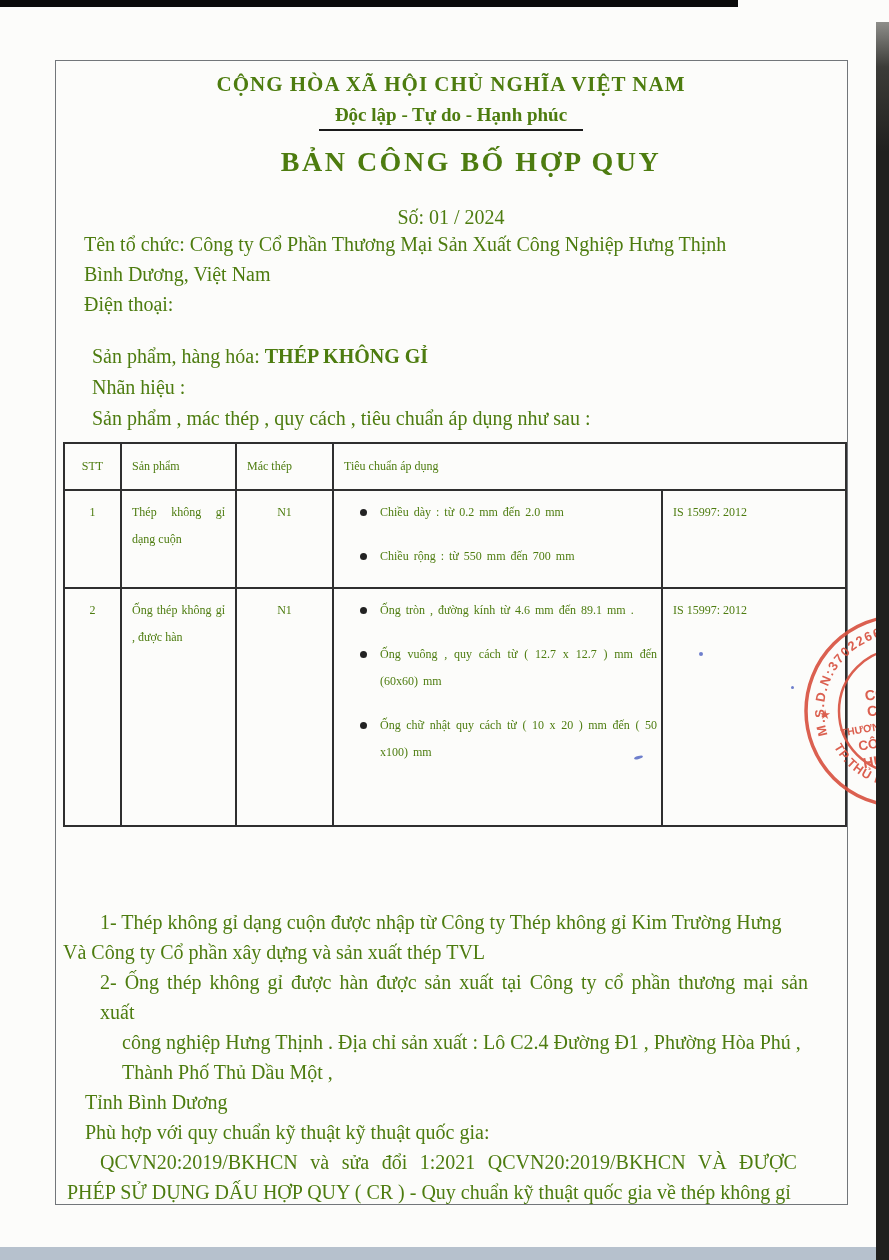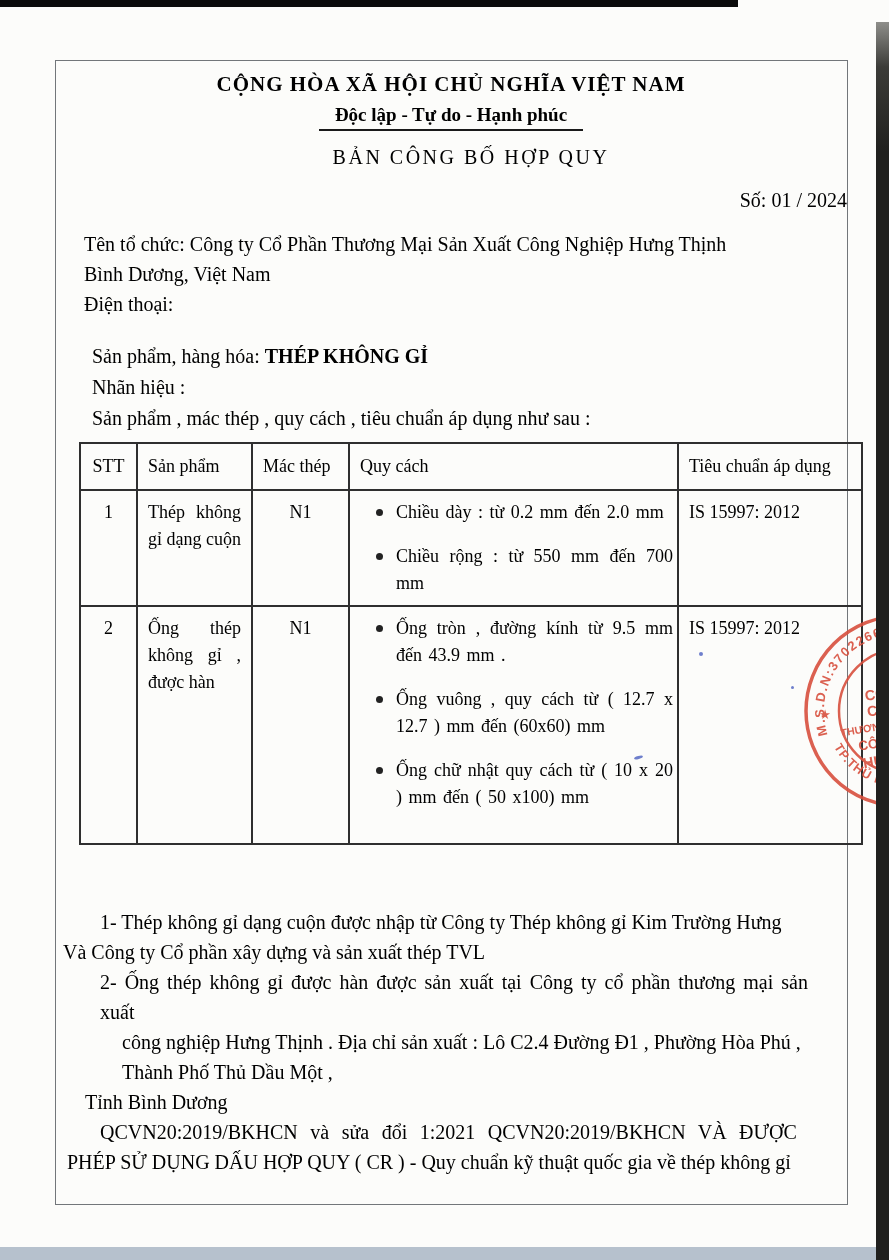--- a/index.html
+++ b/index.html
@@ -1,48 +1,48 @@
 <!DOCTYPE html>
 <html><head>
 <meta charset="utf-8">
 <style>
   html,body{margin:0;padding:0;background:#e8e8e6;}
   .scan{
     position:relative; width:889px; height:1260px; margin:0 auto;
     background:#fcfcfa; overflow:hidden;
     font-family:"Liberation Serif","DejaVu Serif",serif;
-    color:#000000;
+    color:#4d7c0f;
   }
   
   .top-bar{position:absolute;left:0;top:0;width:738px;height:7px;background:#0b0b0b;}
   .right-band{position:absolute;left:876px;top:22px;width:13px;height:1238px;
     background:linear-gradient(180deg,#8e8e8a 0px,#3c3c38 45px,#20201e 130px,#20201e 100%);}
   .bottom-band{position:absolute;left:0;top:1247px;width:889px;height:13px;background:#b6c1cd;}
   .ink{position:absolute;border-radius:50%;background:#4a5fc0;opacity:.8;}
 
   
   .frame{position:absolute;left:55px;top:60px;width:791px;height:1143px;
     border:1px solid #72767a;}
 
   .header-block{position:absolute;left:55px;top:72px;width:792px;text-align:center;}
   .nat-line1{font-size:21px;font-weight:bold;letter-spacing:1px;}
   .motto{display:inline-block;margin-top:7px;font-size:19px;font-weight:bold;
     border-bottom:2px solid #1a1a1a;padding:0 16px 3px 16px;}
 
   .title-block{position:absolute;left:55px;top:146px;width:792px;text-align:center;}
-  .doc-title{font-size:20px;font-weight:normal;letter-spacing:2.5px;padding-left:40px;}
-  .doc-number{margin-top:20px;font-size:20px;text-align:right;}
+  .doc-title{font-size:28px;font-weight:bold;letter-spacing:2.5px;padding-left:40px;}
+  .doc-number{margin-top:28px;font-size:20px;}
 
   .org-block{position:absolute;left:84px;top:229px;width:748px;font-size:20px;line-height:30px;}
   .product-block{position:absolute;left:92px;top:341px;width:740px;font-size:20px;line-height:31px;}
   .bold{font-weight:bold;}
 
   
   .spec-table{position:absolute;left:63px;top:442px;width:780px;border:2px solid #2f2f2f;
-    font-size:18px;line-height:27px;margin-left:16px;}
+    font-size:12px;line-height:27px;}
   .t-row{display:grid;grid-template-columns:55px 115px 97px 329px 1fr;}
   .t-row + .t-row{border-top:2px solid #2f2f2f;}
   .t-cell{border-left:2px solid #2f2f2f;padding:8px 10px;}
   .t-cell:first-child{border-left:none;text-align:center;}
   .t-head .t-cell{padding:9px 10px;}
   .c-sanpham{text-align:justify;}
   .c-macthep{text-align:center;}
   .c-quycach{padding:8px 4px 8px 26px;word-spacing:2px;}
   .row-1{min-height:96px;}
   .row-2{min-height:236px;}
@@ -93,21 +93,20 @@
     <div><span>Sản phẩm, hàng hóa: </span><span class="bold">THÉP KHÔNG GỈ</span></div>
     <div>Nhãn hiệu :</div>
     <div>Sản phẩm , mác thép , quy cách , tiêu chuẩn áp dụng như sau :</div>
   </div>
 
   <div class="spec-table">
     <div class="t-row t-head">
       <div class="t-cell">STT</div>
       <div class="t-cell">Sản phẩm</div>
       <div class="t-cell">Mác thép</div>
-      <div class="t-cell">Quy cách</div>
       <div class="t-cell">Tiêu chuẩn áp dụng</div>
     </div>
 
     <div class="t-row row-1">
       <div class="t-cell">1</div>
       <div class="t-cell c-sanpham">Thép không gỉ dạng cuộn</div>
       <div class="t-cell c-macthep">N1</div>
       <div class="t-cell c-quycach">
         <div class="bullet">
             <span class="dot"></span>
@@ -121,21 +120,21 @@
       <div class="t-cell">IS 15997: 2012</div>
     </div>
 
     <div class="t-row row-2">
       <div class="t-cell">2</div>
       <div class="t-cell c-sanpham">Ống thép không gỉ , được hàn</div>
       <div class="t-cell c-macthep">N1</div>
       <div class="t-cell c-quycach">
         <div class="bullet">
             <span class="dot"></span>
-            <span class="btext">Ống tròn , đường kính từ 9.5 mm đến 43.9 mm .</span>
+            <span class="btext">Ống tròn , đường kính từ 4.6 mm đến 89.1 mm .</span>
           </div>
         <div class="bullet">
             <span class="dot"></span>
             <span class="btext">Ống vuông , quy cách từ ( 12.7 x 12.7 ) mm đến (60x60) mm</span>
           </div>
         <div class="bullet">
             <span class="dot"></span>
             <span class="btext">Ống chữ nhật quy cách từ ( 10 x 20 ) mm đến ( 50 x100) mm</span>
           </div>
       </div>
@@ -143,20 +142,21 @@
     </div>
   </div>
 
   <div class="notes">
     <div class="note i37">1-  Thép không gỉ dạng cuộn được nhập từ Công ty Thép không gỉ Kim Trường Hưng</div>
     <div class="note i32">Và Công ty Cổ phần xây dựng và sản xuất thép TVL</div>
     <div class="note i37 just2">2-  Ống thép không gỉ được hàn được sản xuất tại Công ty cổ phần thương mại sản xuất</div>
     <div class="note i59">công nghiệp Hưng Thịnh . Địa chỉ sản xuất : Lô C2.4 Đường Đ1 , Phường Hòa Phú ,</div>
     <div class="note i59">Thành Phố Thủ Dầu Một ,</div>
     <div class="note i22">Tỉnh Bình Dương</div>
+    <div class="note i22">Phù hợp với quy chuẩn kỹ thuật kỹ thuật quốc gia:</div>
     <div class="note i37 just7">QCVN20:2019/BKHCN và sửa đổi 1:2021 QCVN20:2019/BKHCN VÀ ĐƯỢC</div>
     <div class="note i0">PHÉP SỬ DỤNG DẤU HỢP QUY ( CR ) -  Quy chuẩn kỹ thuật quốc gia về thép không gỉ</div>
   </div>
 
   <svg class="stamp" width="96" height="212" viewBox="0 0 96 212">
     <defs>
       <path id="arcTop" d="M 34.8 128.8 A 77 77 0 0 1 167 55.5" fill="none"></path>
       <path id="arcBot" d="M 40.9 140.7 A 76 76 0 0 0 175.1 140.7" fill="none"></path>
     </defs>
     <circle cx="108" cy="105" r="95" stroke-width="3.5" fill="none" stroke="#d8503e"></circle>

